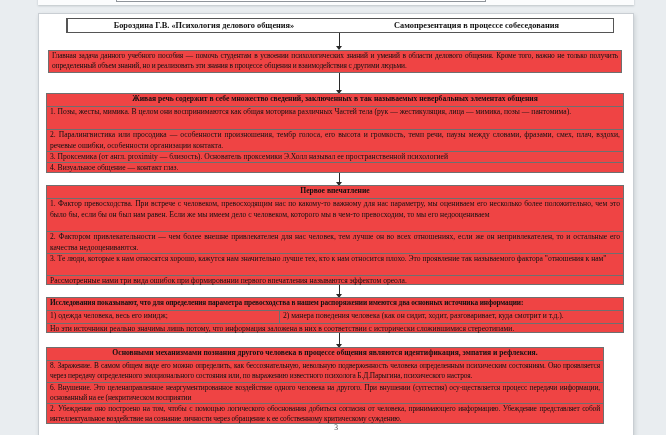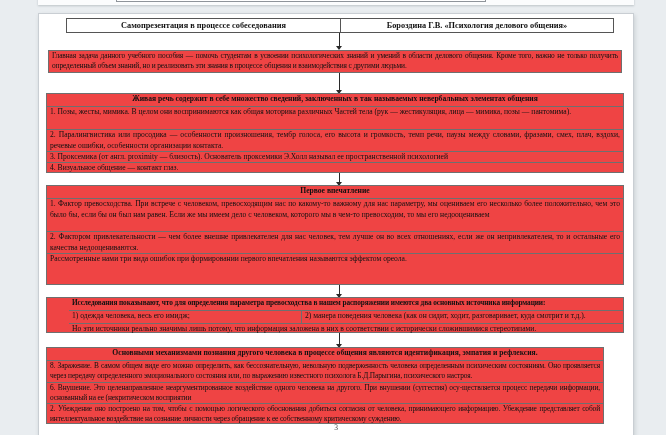--- a/index.html
+++ b/index.html
@@ -71,22 +71,22 @@
 
 <div class="stage">
 
   <div class="prev-page">
     <div class="prev-box"></div>
   </div>
 
   <div class="page">
 
     <div class="title-table">
+      <div class="title-cell c2">Бороздина Г.В. «Психология делового общения»</div>
       <div class="title-cell c1">Самопрезентация в процессе собеседования</div>
-      <div class="title-cell c2">Бороздина Г.В. «Психология делового общения»</div>
     </div>
 
     <div class="conn" style="left:300px; top:19px; height:16px;">
         <span class="ah"></span>
       </div>
 
     <div class="box t2" style="left:9px; top:36px; width:574px; height:23px;">
       <div class="row" style="height:22px; border-top:none;">Главная задача данного учебного пособия — помочь студентам в усвоении психологических знаний и умений в области делового общения. Кроме того, важно не только получить определенный объем знаний, но и реализовать эти знания в процессе общения и взаимодействия с другими людьми.</div>
     </div>
 
@@ -103,28 +103,29 @@
     </div>
 
     <div class="conn" style="left:300px; top:159px; height:12px;">
         <span class="ah"></span>
       </div>
 
     <div class="box" style="left:7px; top:171px; width:578px; height:100px;">
       <div class="row hdr" style="height:12px;">Первое впечатление</div>
       <div class="row" style="height:33px;">1. Фактор превосходства. При встрече с человеком, превосходящим нас по какому-то важному для нас параметру, мы оцениваем его несколько более положительно, чем это было бы, если бы он был нам равен. Если же мы имеем дело с человеком, которого мы в чем-то превосходим, то мы его недооцениваем</div>
       <div class="row" style="height:22px;">2.  Фактором привлекательности — чем более внешне привлекателен для нас человек, тем лучше он во всех отношениях, если же он непривлекателен, то и остальные его качества недооцениваются.</div>
+      <div class="row" style="height:22px;">3. Те люди, которые к нам относятся хорошо, кажутся нам значительно лучше тех, кто к нам относится плохо. Это проявление так называемого фактора "отношения к нам"</div>
       <div class="row nw" style="height:11px;">Рассмотренные нами три вида ошибок при формировании первого впечатления называются эффектом ореола.</div>
     </div>
 
     <div class="conn" style="left:300px; top:271px; height:12px;">
         <span class="ah"></span>
       </div>
 
-    <div class="box" style="left:7px; top:283px; width:578px; height:36px;padding-left:22px;">
+    <div class="box" style="left:7px; top:283px; width:578px; height:36px;">
       <div class="row hdr-left" style="height:12px;">Исследования показывают, что для определения параметра превосходства в нашем распоряжении имеются два основных источника информации:</div>
       <div class="cols">
         <div class="col c1">1) одежда человека, весь его имидж;</div>
         <div class="col c2">2) манера поведения человека (как он сидит, ходит, разговаривает, куда смотрит и т.д.).</div>
       </div>
       <div class="row nw" style="height:11px;">Но эти источники реально значимы лишь потому, что информация заложена в них в соответствии с исторически сложившимися стереотипами.</div>
     </div>
 
     <div class="conn" style="left:300px; top:319px; height:14px;">
         <span class="ah"></span>

